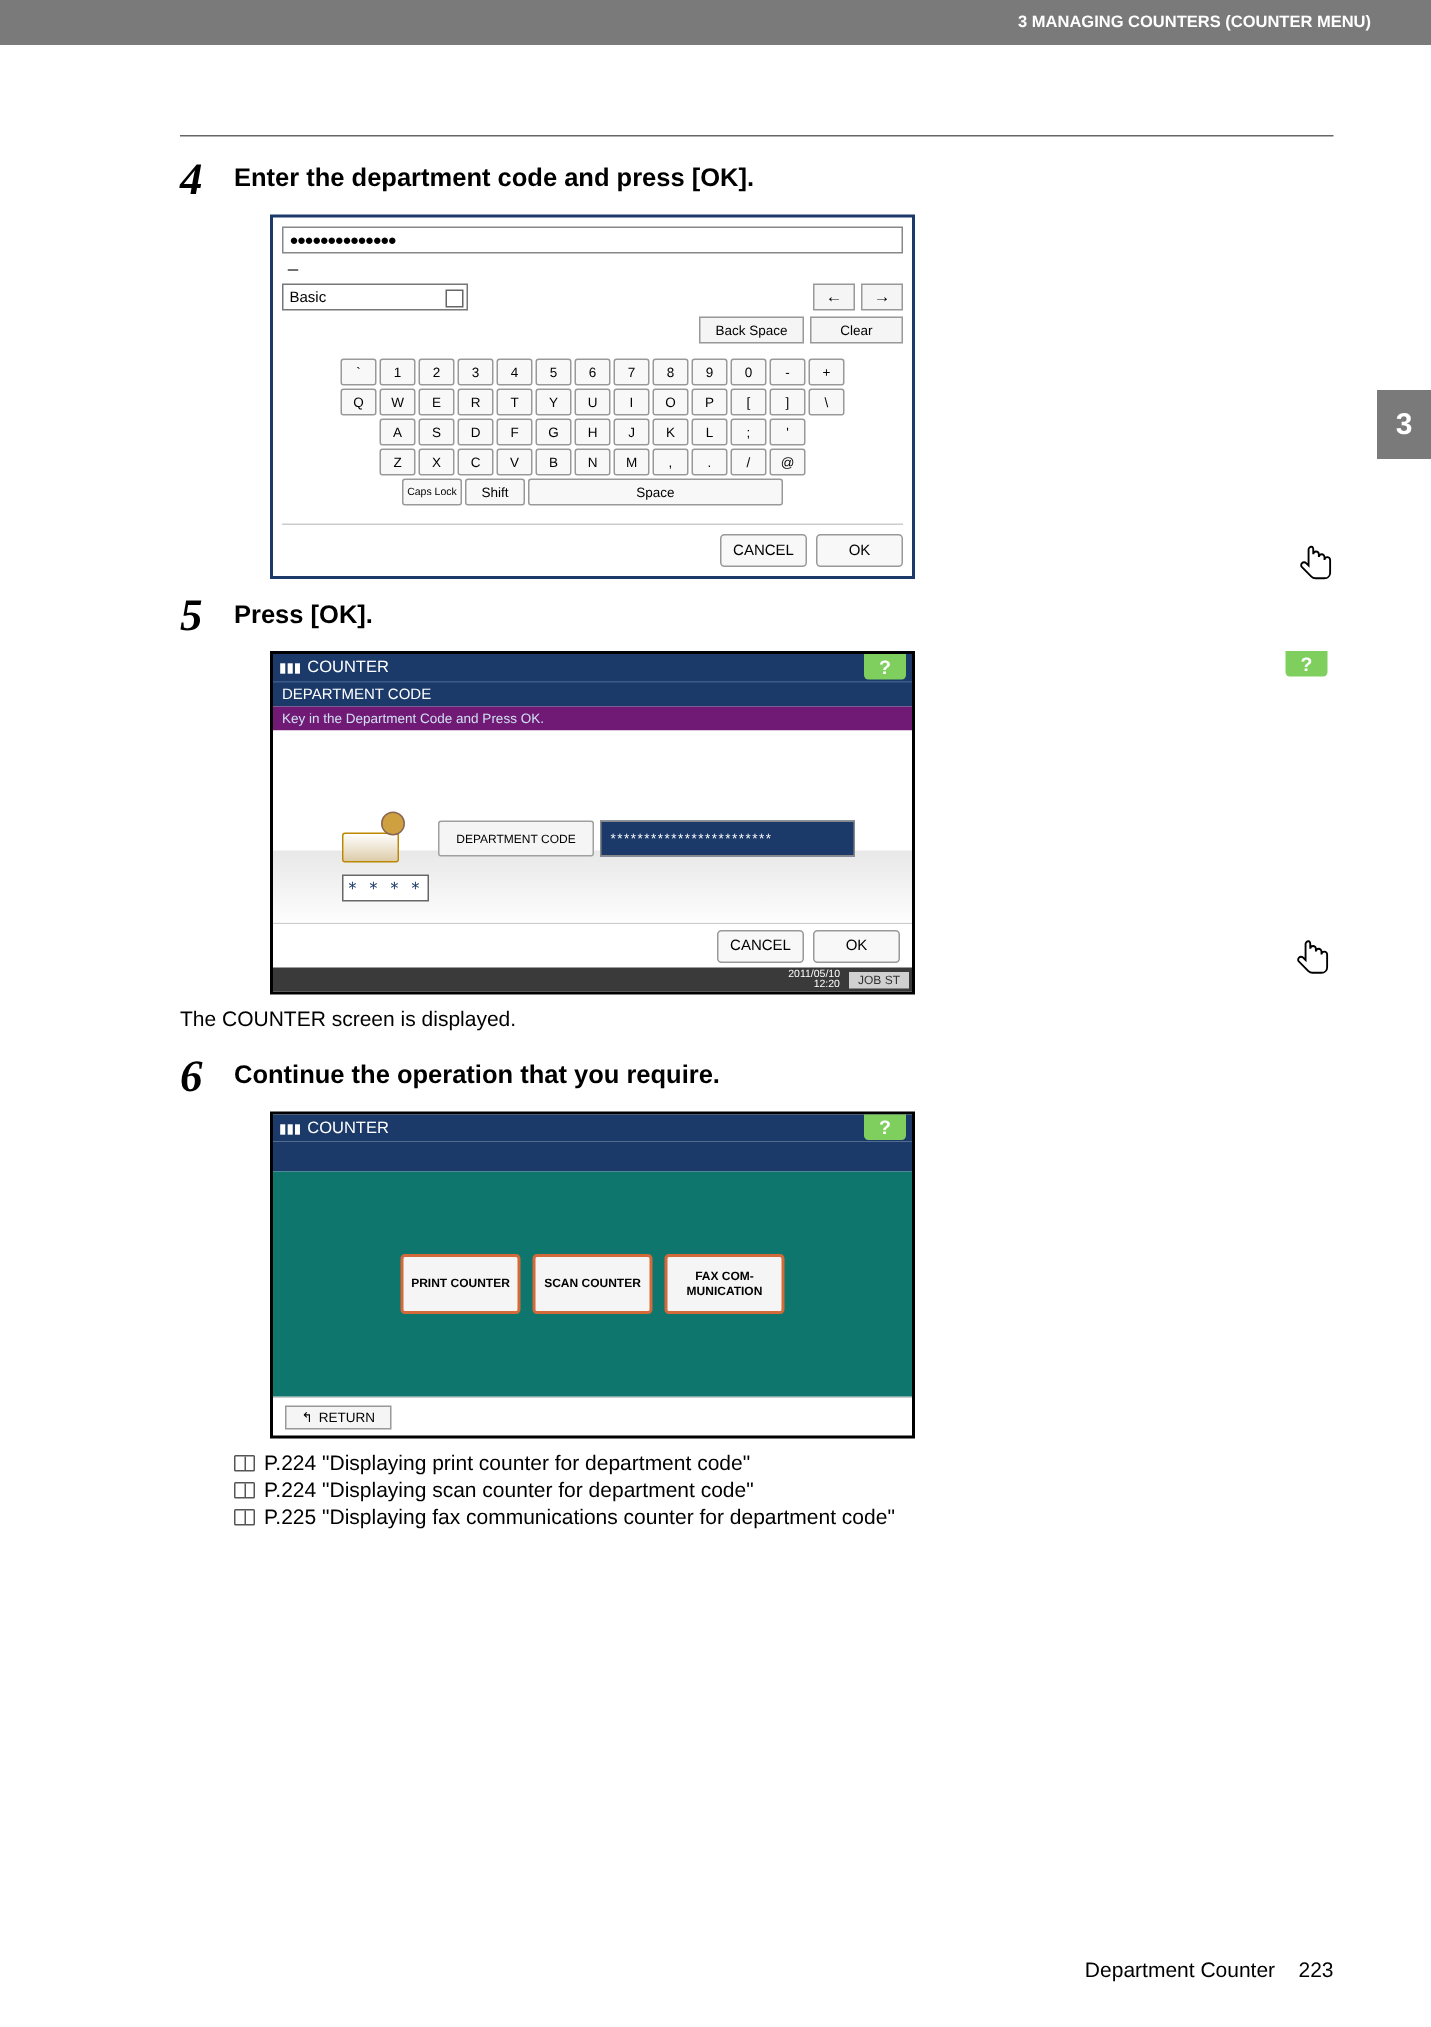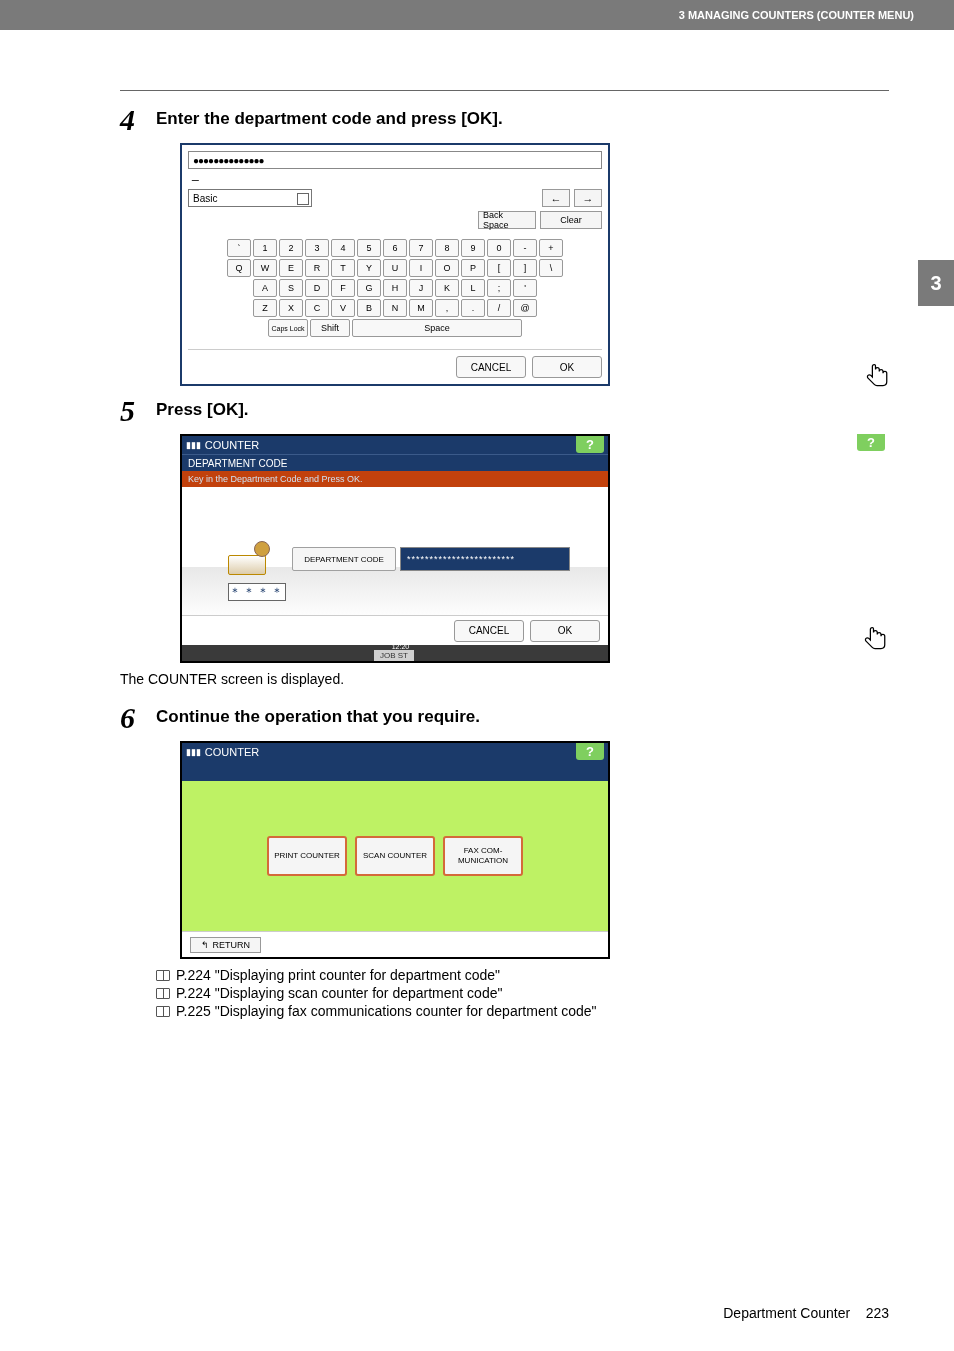--- a/index.html
+++ b/index.html
@@ -26,46 +26,46 @@
   .kbd-sel { width:124px; height:18px; border:1px solid #777; font-size:10px; padding-left:4px; display:flex; align-items:center; position:relative;}
   .kbd-sel::after{content:"";position:absolute;right:2px;top:3px;width:10px;height:10px;border:1px solid #666;}
   .arrow-btn { width:28px; height:18px; border:1px solid #999; background:#f5f5f5; display:flex; align-items:center; justify-content:center; font-size:11px;}
   .txt-btn { height:18px; border:1px solid #999; background:#f5f5f5; display:flex; align-items:center; justify-content:center; font-size:9px; padding:0 4px;}
   .key-rows { display:flex; flex-direction:column; gap:2px; align-items:center;}
   .key-row { display:flex; gap:2px; }
   .key { width:24px; height:18px; border:1px solid #999; background:#f8f8f8; font-size:9px; display:flex; align-items:center; justify-content:center; border-radius:2px;}
   .key.wide { width:40px; }
   .key.space { width:170px; }
   .kbd-footer { display:flex; justify-content:flex-end; gap:6px; margin-top:12px; padding-top:6px; border-top:1px solid #ccc;}
-  .dlg-btn { width:70px; height:22px; border:1px solid #999; background:#f8f8f8; font-size:10px; display:flex; align-items:center; justify-content:center; border-radius:3px;}
+  .dlg-btn { width:58px; height:22px; border:1px solid #999; background:#f8f8f8; font-size:10px; display:flex; align-items:center; justify-content:center; border-radius:3px;}
   .cursor-hand { position:absolute; width:30px; height:30px; }
   .cursor-hand svg { width:100%; height:100%; }
 
   
   .blue-screen { width:430px; border:2px solid #000; background:#fff; font-size:10px; }
   .bs-bar { background:#1b3a6a; color:#fff; height:18px; display:flex; align-items:center; padding-left:4px; font-size:11px; position:relative; }
   .bs-bar2 { background:#1b3a6a; color:#fff; height:17px; display:flex; align-items:center; padding-left:6px; font-size:10px; border-top:1px solid #3b5a8a;}
   .help-tab { position:absolute; right:4px; top:0; width:28px; height:17px; background:#7fcf5f; color:#fff; font-weight:bold; display:flex; align-items:center; justify-content:center; border-radius:0 0 3px 3px; font-size:13px;}
-  .bs-hint { background:#c2410c; color:#d0e0f0; font-size:9px; padding:3px 6px;}
+  .bs-hint { background:#701a75; color:#d0e0f0; font-size:9px; padding:3px 6px;}
   .bs-body { background:#fff; height:128px; position:relative; }
   .stripe { position:absolute; bottom:0; left:0; right:0; height:48px; background:linear-gradient(#e8e8e8,#fdfdfd);}
   .card-icon { position:absolute; left:46px; bottom:40px; width:42px; height:30px; }
   .card-icon .card{width:38px;height:20px;background:linear-gradient(#fff,#dca);border:1px solid #b80;border-radius:2px;position:absolute;bottom:0;}
   .card-icon .coin{width:16px;height:16px;border-radius:50%;background:#cfa040;border:1px solid #865;position:absolute;right:0;top:-4px;}
   .dept-btn { position:absolute; left:110px; bottom:44px; width:104px; height:24px; border:1px solid #a0a0a0; background:#f5f5f5; display:flex; align-items:center; justify-content:center; font-size:8px; text-align:center; border-radius:2px;}
   .dept-field { position:absolute; left:218px; bottom:44px; width:170px; height:24px; background:#1b3a6a; border:1px solid #888; display:flex; align-items:center; padding-left:6px;}
   .dept-field .mask{ color:#fff; letter-spacing:1px; font-size:9px;}
   .stars-box { position:absolute; left:46px; bottom:14px; width:58px; height:18px; border:1px solid #666; display:flex; align-items:center; justify-content:center; color:#1b3a6a; font-size:12px; letter-spacing:2px; background:#fff;}
   .bs-footer { height:30px; background:#fff; border-top:1px solid #ccc; display:flex; justify-content:flex-end; align-items:center; gap:6px; padding-right:8px;}
-  .bs-status { height:16px; background:#3a3a3a; color:#fff; font-size:8px; display:flex; justify-content:flex-end; align-items:center;flex-direction:column;}
+  .bs-status { height:16px; background:#3a3a3a; color:#fff; font-size:8px; display:flex; justify-content:flex-end; align-items:center;}
   .bs-status .date{ margin-right:6px; text-align:right; line-height:7px; font-size:7px;}
   .bs-status .jbtn{ background:#d0d0d0; color:#333; padding:1px 6px; margin-right:2px; font-size:8px;}
 
   
-  .bs-body3 { background:#bef264; height:150px; position:relative;}
+  .bs-body3 { background:#0f766e; height:150px; position:relative;font-weight:bold;}
   .big-btn { width:80px; height:40px; border:2px solid #d46a3a; background:#f5f5f5; font-size:8px; display:flex; align-items:center; justify-content:center; text-align:center; border-radius:3px; line-height:10px;}
   .btn-wrap { position:absolute; left:50%; top:50%; transform:translate(-50%,-50%); display:flex; gap:8px;}
   .return-bar { height:26px; border-top:1px solid #ccc; display:flex; align-items:center; padding-left:8px;}
   .ret-btn { border:1px solid #999; background:#f5f5f5; font-size:9px; padding:2px 10px; display:flex; align-items:center; gap:4px;}
 
   
   .side-tab { position:absolute; right:0; top:260px; width:36px; height:46px; background:#7a7a7a; color:#fff; font-weight:bold; font-size:20px; display:flex; align-items:center; justify-content:center;}
   .page-footer { position:absolute; bottom:30px; right:65px; font-size:14px; }
 </style>
 </head>
@@ -96,21 +96,21 @@
       <div class="kbd-toolbar">
         <div class="kbd-sel">
           <span>Basic</span>
         </div>
         <div style="flex:1"></div>
         <div class="arrow-btn">←</div>
         <div class="arrow-btn">→</div>
       </div>
       <div class="kbd-toolbar" style="margin-top:-6px;">
         <div style="flex:1"></div>
-        <div class="txt-btn" style="width:58px">Back Space</div>
+        <div class="txt-btn" style="width:70px">Back Space</div>
         <div class="txt-btn" style="width:62px">Clear</div>
       </div>
       <div class="key-rows">
         <div class="key-row">
           <div class="key">`</div>
           <div class="key">1</div>
           <div class="key">2</div>
           <div class="key">3</div>
           <div class="key">4</div>
           <div class="key">5</div>

